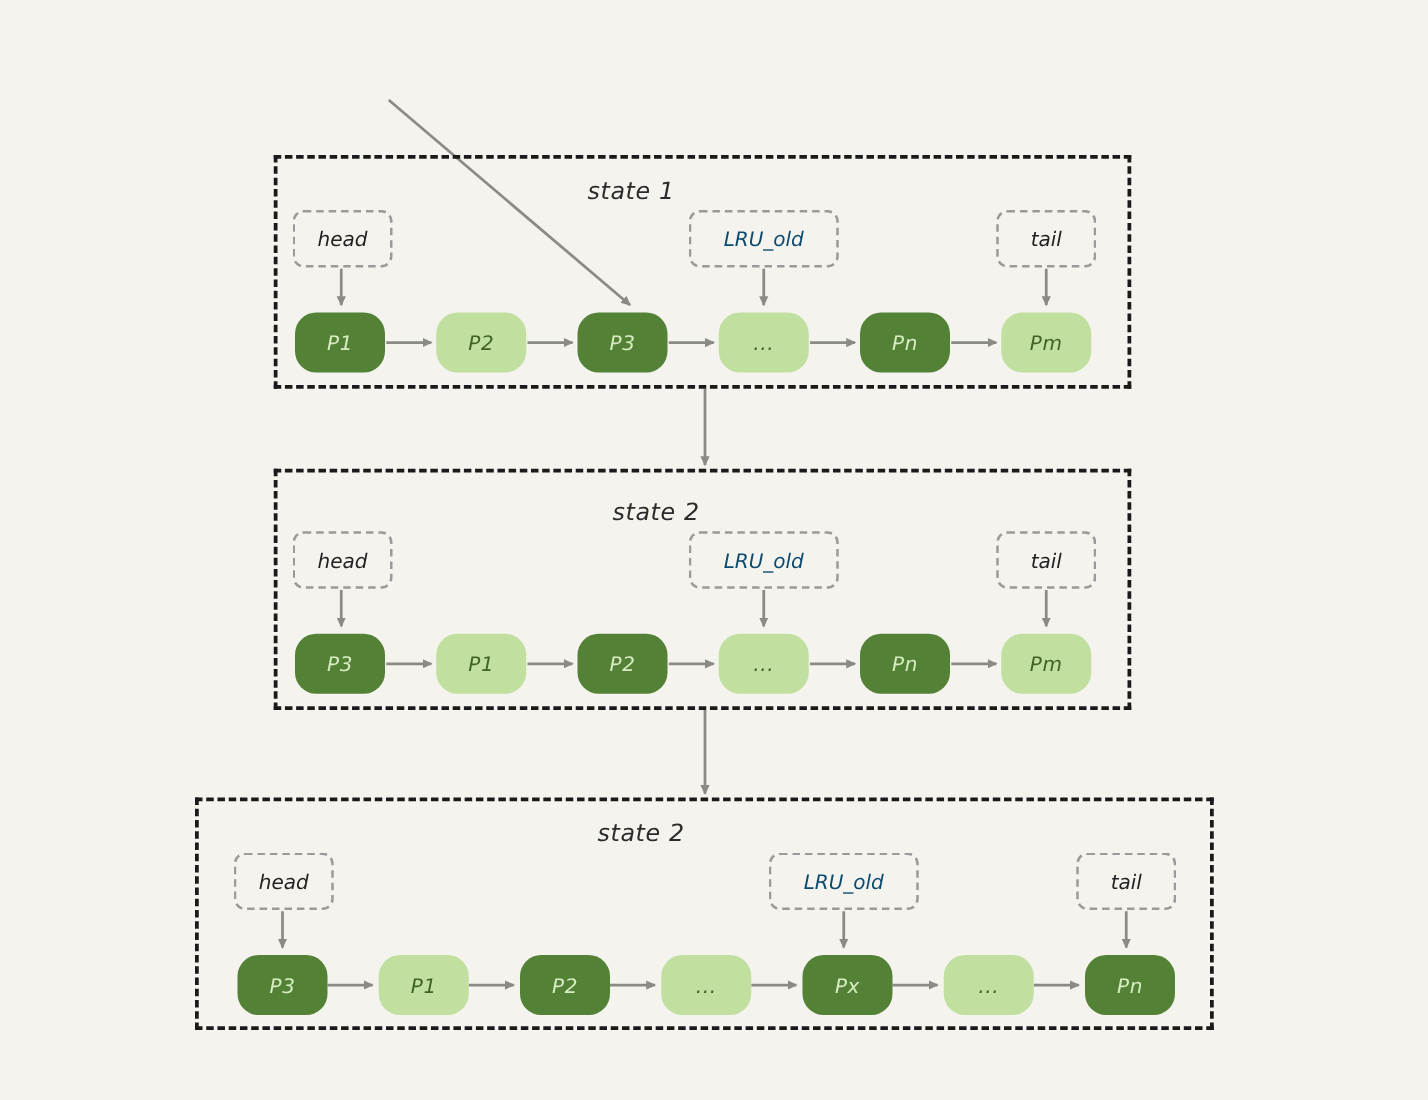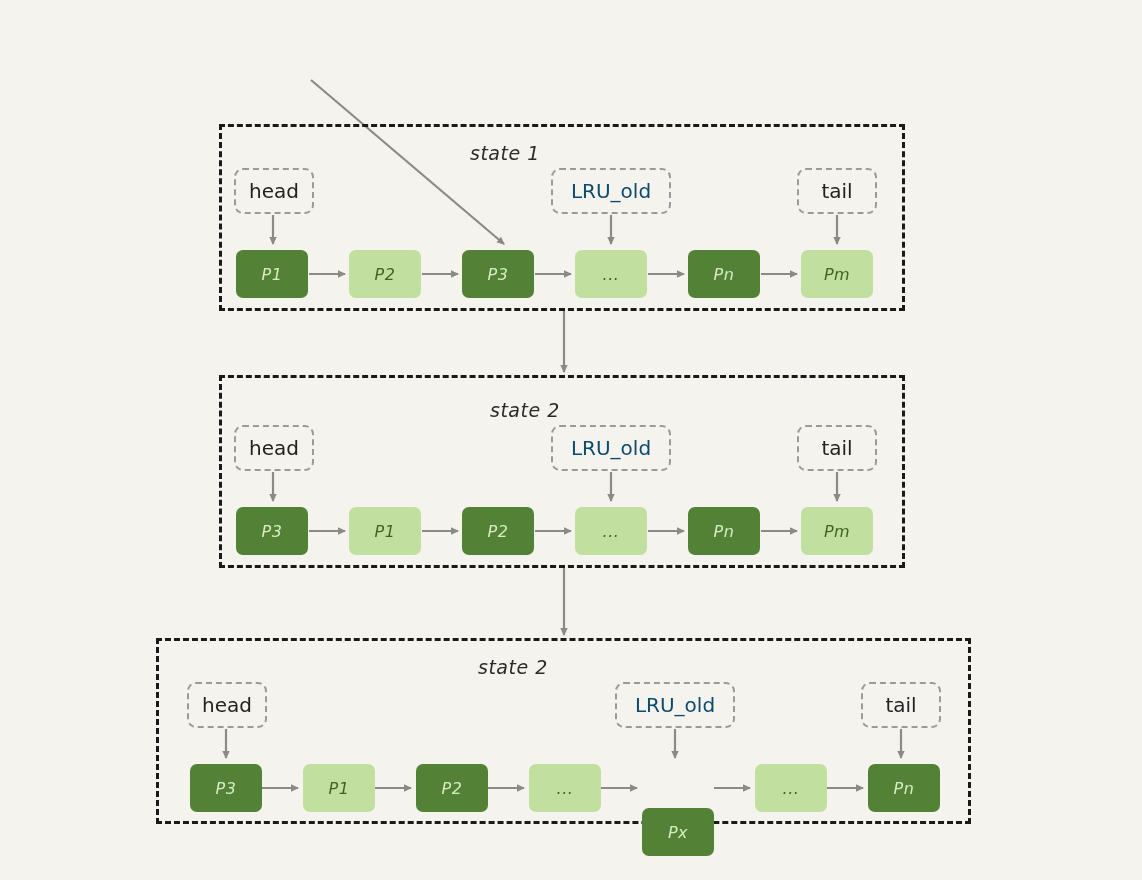--- a/index.html
+++ b/index.html
@@ -41,21 +41,21 @@
     color: #2b2b2b;
     letter-spacing: 0.5px;
     white-space: nowrap;
     font-style: italic;
   }
   
   .node {
     position: absolute;
     width: 72px;
     height: 48px;
-    border-radius: 7px;
+    border-radius: 17px;
     display: flex;
     align-items: center;
     justify-content: center;
     font-family: "DejaVu Sans", sans-serif;
     font-size: 16px;
     font-style: italic;
     letter-spacing: 0.5px;
     box-sizing: border-box;
   }
   .node.dark {
@@ -69,21 +69,22 @@
   
   .ptr-label {
     position: absolute;
     height: 46px;
     border: 2px dashed #9a9a9a;
     border-radius: 9px;
     display: flex;
     align-items: center;
     justify-content: center;
     font-family: "DejaVu Sans", sans-serif;
-    font-size: 20px;
+    font-size: 16px;
+    font-style: italic;
     color: #222222;
     background: transparent;
     box-sizing: border-box;
     white-space: nowrap;
   }
   .ptr-label.red-text {
     color: #0c4a6e;
   }
   
   .read-node {
@@ -234,21 +235,21 @@
     </div>
   <div class="node light" style="left:303px; top:764px;">
       <span>P1</span>
     </div>
   <div class="node dark" style="left:416px; top:764px;">
       <span>P2</span>
     </div>
   <div class="node light" style="left:529px; top:764px;">
       <span>...</span>
     </div>
-  <div class="node dark" style="left:642px; top:764px;margin-top:44px;">
+  <div class="node dark" style="left:642px; top:764px;">
       <span>Px</span>
     </div>
   <div class="node light" style="left:755px; top:764px;">
       <span>...</span>
     </div>
   <div class="node dark" style="left:868px; top:764px;">
       <span>Pn</span>
     </div>
 
 </div>

